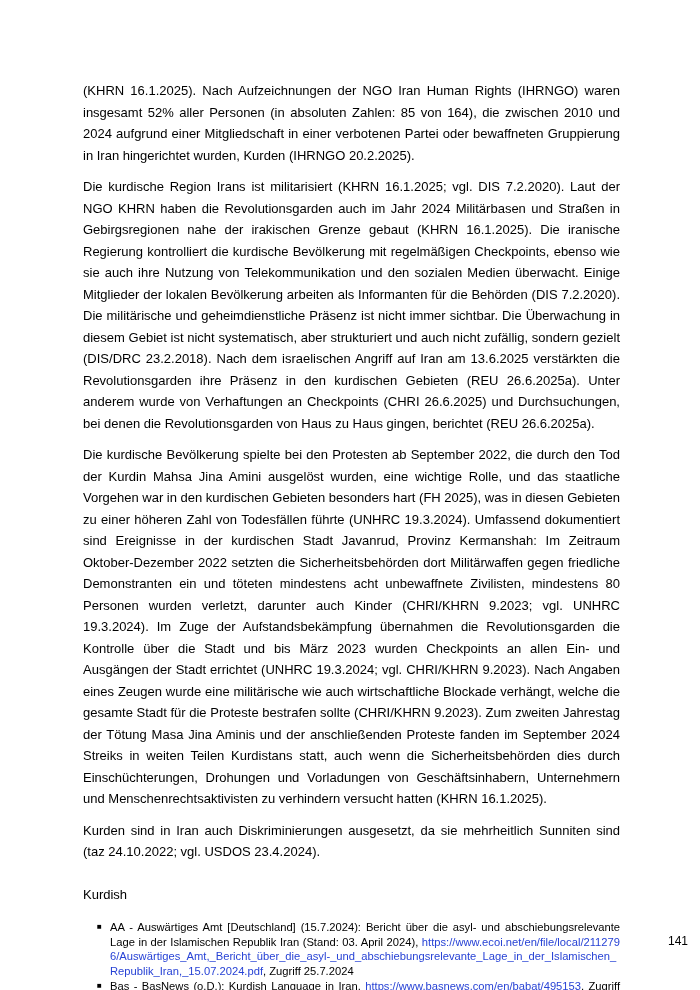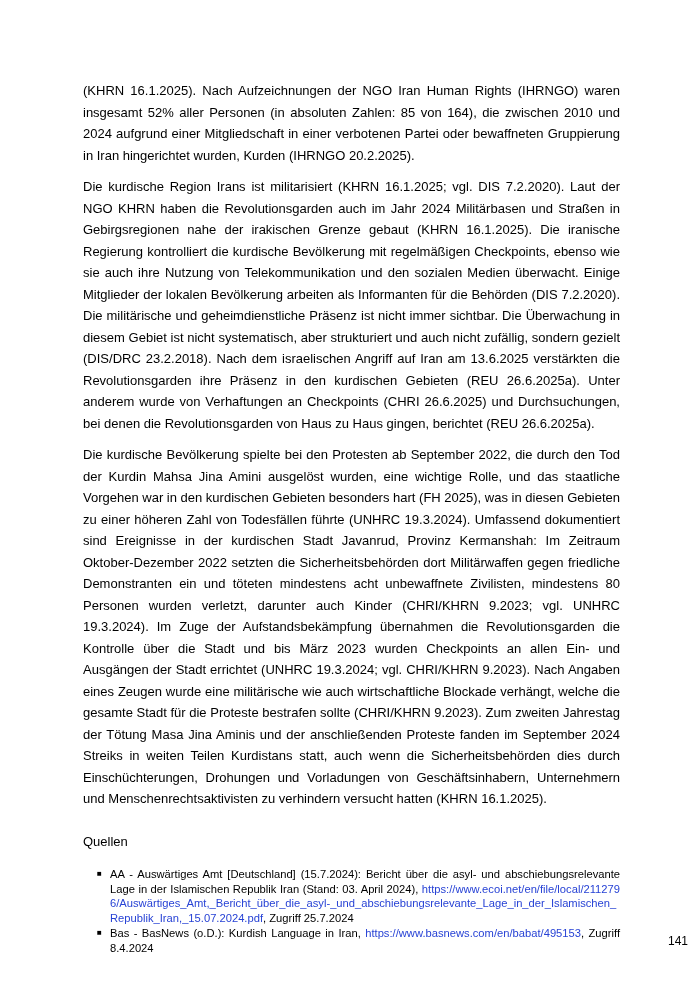--- a/index.html
+++ b/index.html
@@ -67,21 +67,22 @@
   }
 </style>
 </head>
 <body>
 
 <main class="content">
   <section id="paragraphs">
       <p class="body-para"><span>(</span><a class="link-ref">KHRN 16.1.2025</a><span>). Nach Aufzeichnungen der NGO Iran Human Rights (IHRNGO) waren insgesamt 52% aller Personen (in absoluten Zahlen: 85 von 164), die zwischen 2010 und 2024 aufgrund einer Mitgliedschaft in einer verbotenen Partei oder bewaffneten Gruppierung in Iran hingerichtet wurden, Kurden (</span><a class="link-ref">IHRNGO 20.2.2025</a><span>).</span></p>
       <p class="body-para"><span>Die kurdische Region Irans ist militarisiert (</span><a class="link-ref">KHRN 16.1.2025</a><span>; vgl. </span><a class="link-ref">DIS 7.2.2020</a><span>). Laut der NGO KHRN haben die Revolutionsgarden auch im Jahr 2024 Militärbasen und Straßen in Gebirgsregionen nahe der irakischen Grenze gebaut (</span><a class="link-ref">KHRN 16.1.2025</a><span>). Die iranische Regierung kontrolliert die kurdische Bevölkerung mit regelmäßigen Checkpoints, ebenso wie sie auch ihre Nutzung von Telekommunikation und den sozialen Medien überwacht. Einige Mitglieder der lokalen Bevölkerung arbeiten als Informanten für die Behörden (</span><a class="link-ref">DIS 7.2.2020</a><span>). Die militärische und geheimdienstliche Präsenz ist nicht immer sichtbar. Die Überwachung in diesem Gebiet ist nicht systematisch, aber strukturiert und auch nicht zufällig, sondern gezielt (</span><a class="link-ref">DIS/DRC 23.2.2018</a><span>). Nach dem israelischen Angriff auf Iran am 13.6.2025 verstärkten die Revolutionsgarden ihre Präsenz in den kurdischen Gebieten (</span><a class="link-ref">REU 26.6.2025a</a><span>). Unter anderem wurde von Verhaftungen an Checkpoints (</span><a class="link-ref">CHRI 26.6.2025</a><span>) und Durchsuchungen, bei denen die Revolutionsgarden von Haus zu Haus gingen, berichtet (</span><a class="link-ref">REU 26.6.2025a</a><span>).</span></p>
       <p class="body-para"><span>Die kurdische Bevölkerung spielte bei den Protesten ab September 2022, die durch den Tod der Kurdin Mahsa Jina Amini ausgelöst wurden, eine wichtige Rolle, und das staatliche Vorgehen war in den kurdischen Gebieten besonders hart (</span><a class="link-ref">FH 2025</a><span>), was in diesen Gebieten zu einer höheren Zahl von Todesfällen führte (</span><a class="link-ref">UNHRC 19.3.2024</a><span>). Umfassend dokumentiert sind Ereignisse in der kurdischen Stadt Javanrud, Provinz Kermanshah: Im Zeitraum Oktober-Dezember 2022 setzten die Sicherheitsbehörden dort Militärwaffen gegen friedliche Demonstranten ein und töteten mindestens acht unbewaffnete Zivilisten, mindestens 80 Personen wurden verletzt, darunter auch Kinder (</span><a class="link-ref">CHRI/KHRN 9.2023</a><span>; vgl. </span><a class="link-ref">UNHRC 19.3.2024</a><span>). Im Zuge der Aufstandsbekämpfung übernahmen die Revolutionsgarden die Kontrolle über die Stadt und bis März 2023 wurden Checkpoints an allen Ein- und Ausgängen der Stadt errichtet (</span><a class="link-ref">UNHRC 19.3.2024</a><span>; vgl. </span><a class="link-ref">CHRI/KHRN 9.2023</a><span>). Nach Angaben eines Zeugen wurde eine militärische wie auch wirtschaftliche Blockade verhängt, welche die gesamte Stadt für die Proteste bestrafen sollte (</span><a class="link-ref">CHRI/KHRN 9.2023</a><span>). Zum zweiten Jahrestag der Tötung Masa Jina Aminis und der anschließenden Proteste fanden im September 2024 Streiks in weiten Teilen Kurdistans statt, auch wenn die Sicherheitsbehörden dies durch Einschüchterungen, Drohungen und Vorladungen von Geschäftsinhabern, Unternehmern und Menschenrechtsaktivisten zu verhindern versucht hatten (</span><a class="link-ref">KHRN 16.1.2025</a><span>).</span></p>
+      <p class="body-para"><span>Kurden sind in Iran auch Diskriminierungen ausgesetzt, da sie mehrheitlich Sunniten sind (</span><a class="link-ref">taz 24.10.2022</a><span>; vgl. </span><a class="link-ref">USDOS 23.4.2024</a><span>).</span></p>
     </section>
-  <h2 class="sources-heading">Quellen</h2>
+  <h2 class="sources-heading">Kurdish</h2>
   <ul id="sources-list" class="sources-list">
       <li><span class="bullet">■</span><span>AA - Auswärtiges Amt [Deutschland] (15.7.2024): Bericht über die asyl- und abschiebungsrelevante Lage in der Islamischen Republik Iran (Stand: 03. April 2024), </span><a class="link-url">https://www.ecoi.net/en/file/local/2112796/Auswärtiges_Amt,_Bericht_über_die_asyl-_und_abschiebungsrelevante_Lage_in_der_Islamischen_Republik_Iran,_15.07.2024.pdf</a><span>, Zugriff 25.7.2024</span></li>
       <li><span class="bullet">■</span><span>Bas - BasNews (o.D.): Kurdish Language in Iran, </span><a class="link-url">https://www.basnews.com/en/babat/495153</a><span>, Zugriff 8.4.2024</span></li>
     </ul>
 </main>
 
 <footer class="page-number">141</footer>
 
 </body></html>

